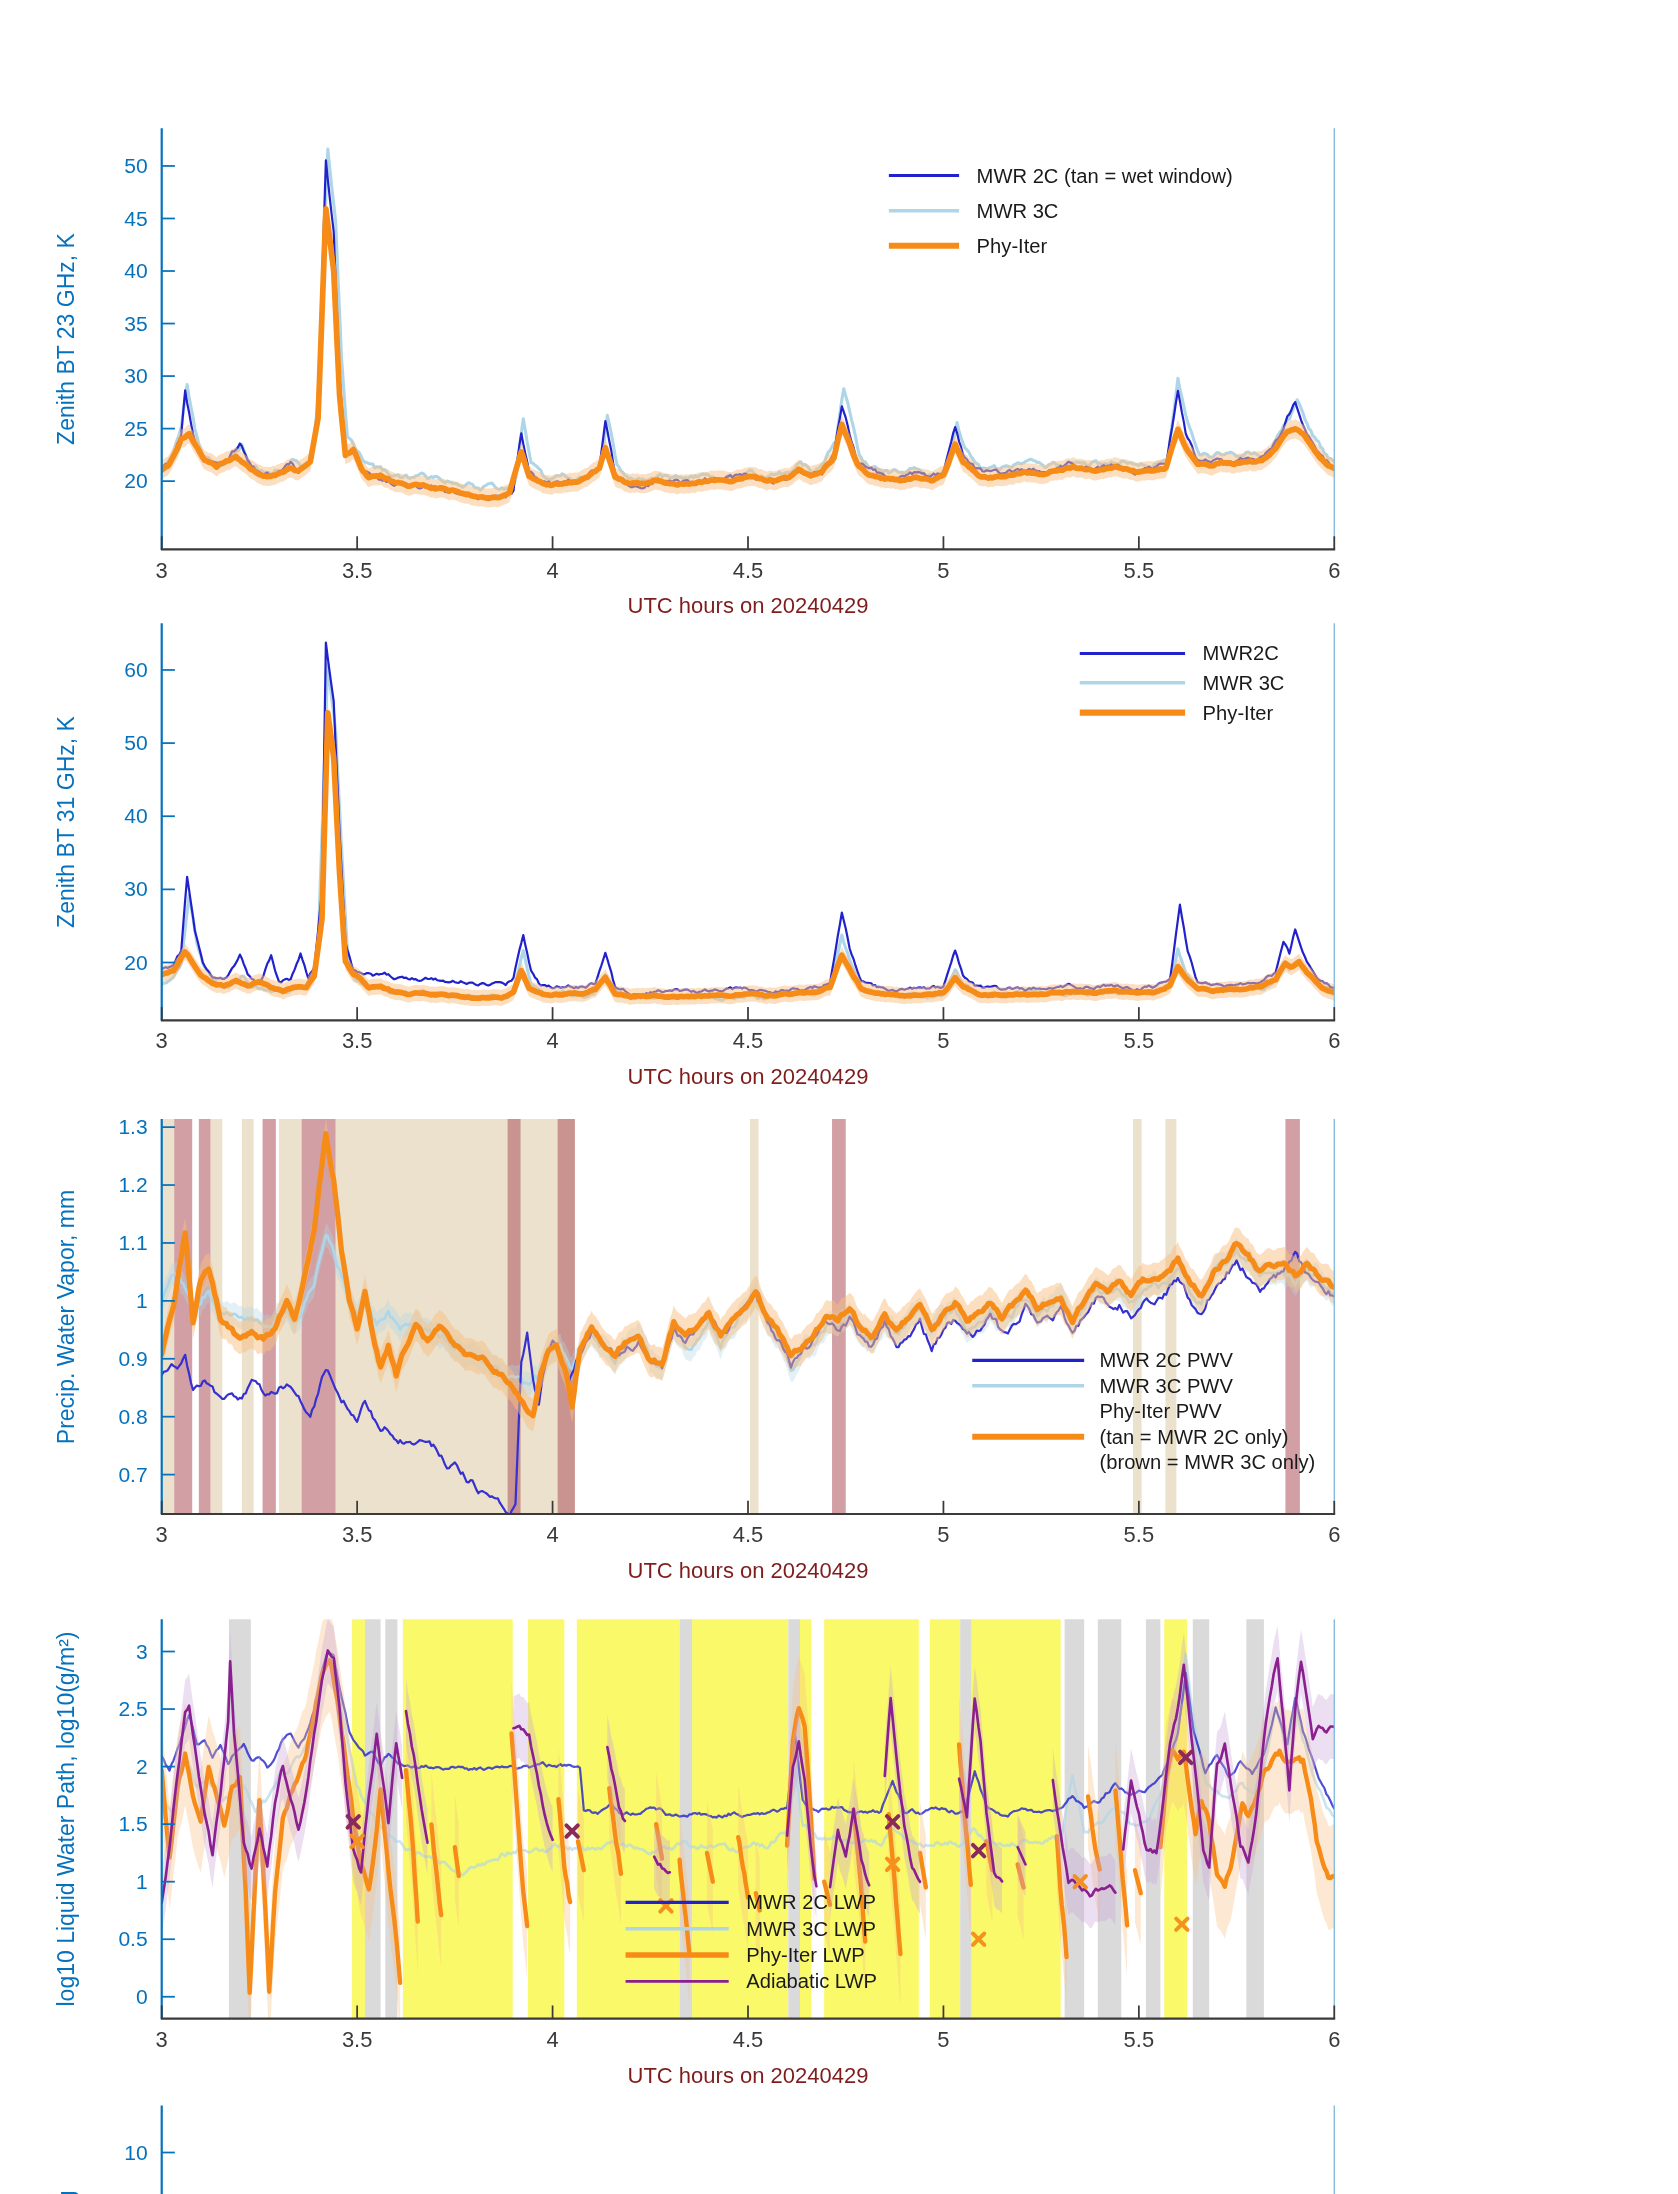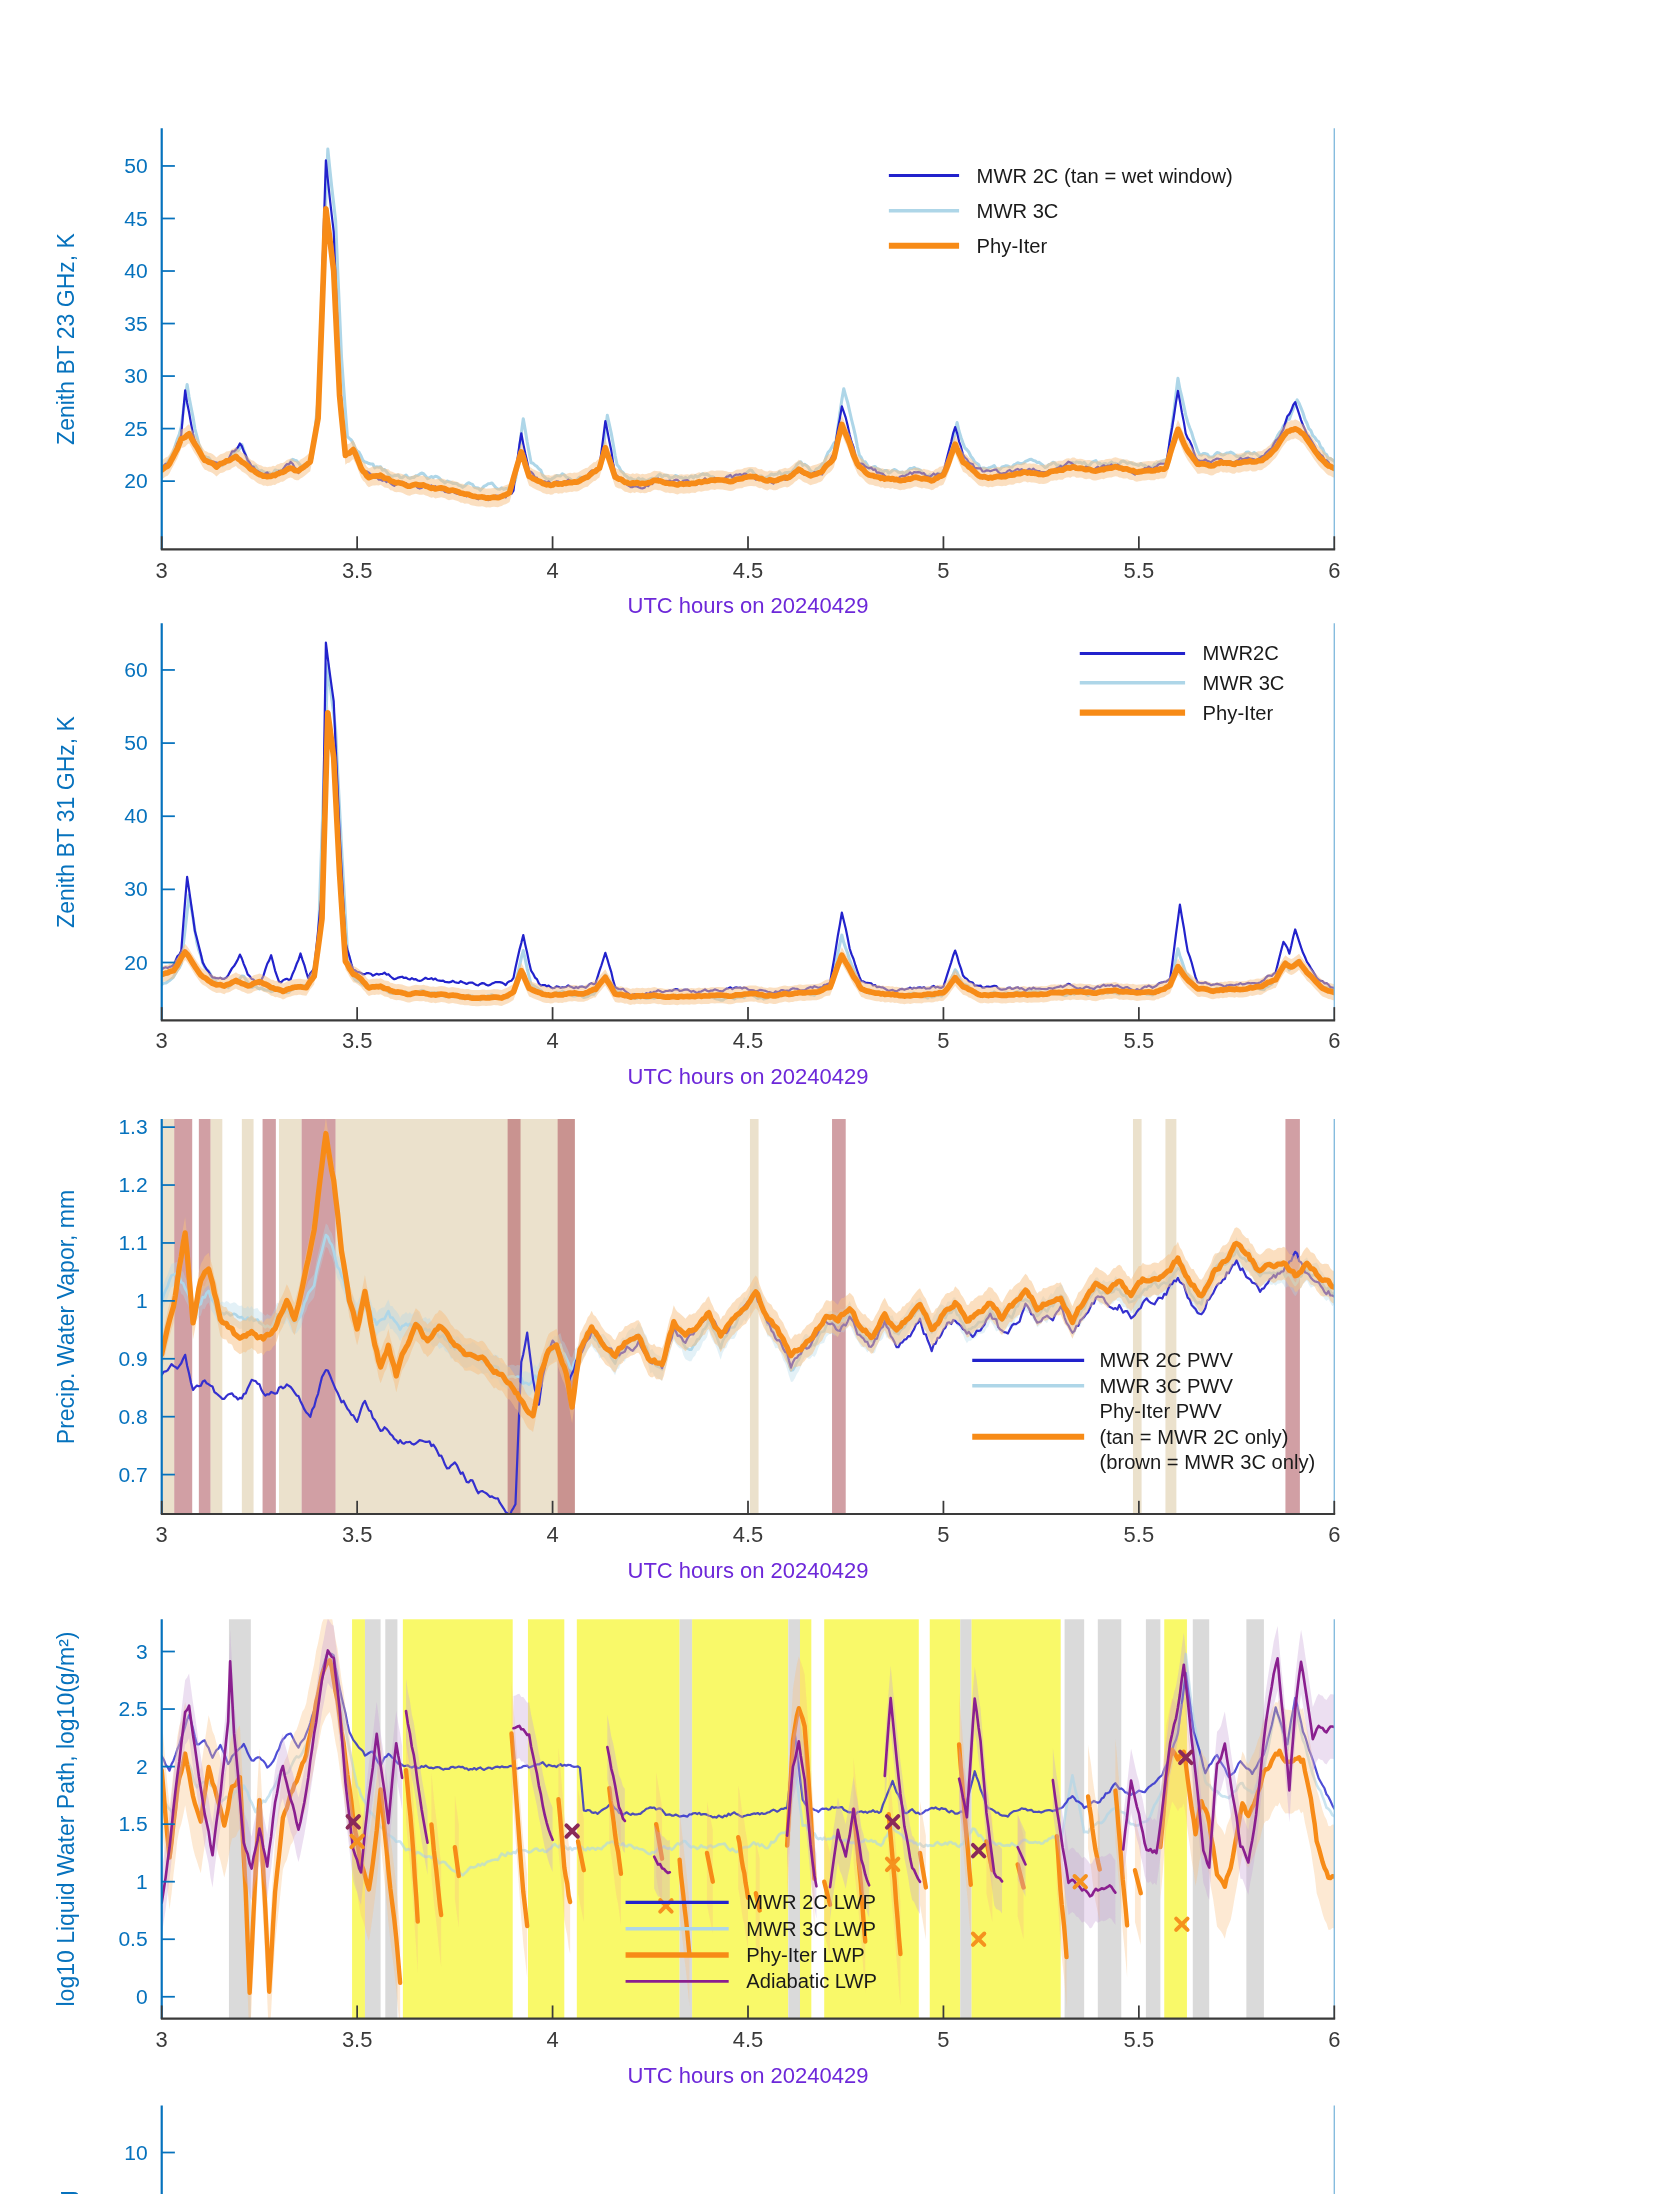--- a/index.html
+++ b/index.html
@@ -1,21 +1,21 @@
 <!DOCTYPE html>
 <html style="font-size:7px"><head>
 <meta charset="utf-8">
 <style>
   html,body{margin:0;padding:0;background:#ffffff;}
   #fig{position:relative;width:1679px;height:2633px;background:#fff;
        font-family:"Liberation Sans", sans-serif;}
   svg{position:absolute;left:0;top:0;}
   .ylabel{position:absolute;color:#0672bd;font-size:23px;white-space:nowrap;
           transform:translate(-50%,-50%) rotate(-90deg);transform-origin:center center;}
-  .xlabel{position:absolute;color:#6d28d9;font-size:22px;white-space:nowrap;
+  .xlabel{position:absolute;color:#7f1d1d;font-size:22px;white-space:nowrap;
           transform:translate(-50%,0);}
 </style>
 </head>
 <body>
 
 <div id="fig">
   <svg id="plot-svg" width="1679" height="2633" viewBox="0 0 3825 6000">
       <g>
         <clipPath id="clip-0">
           <rect x="368" y="292" width="2672" height="960"></rect>

